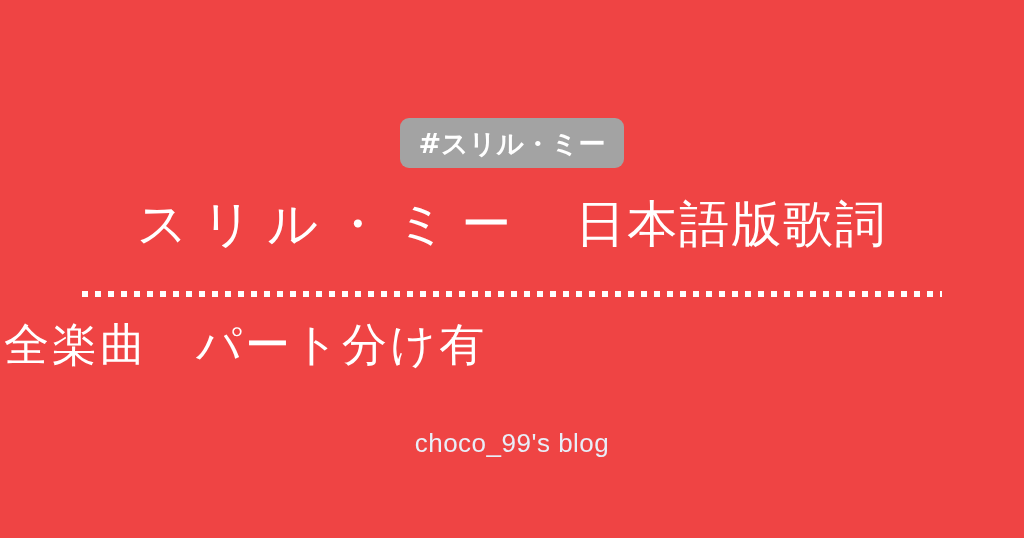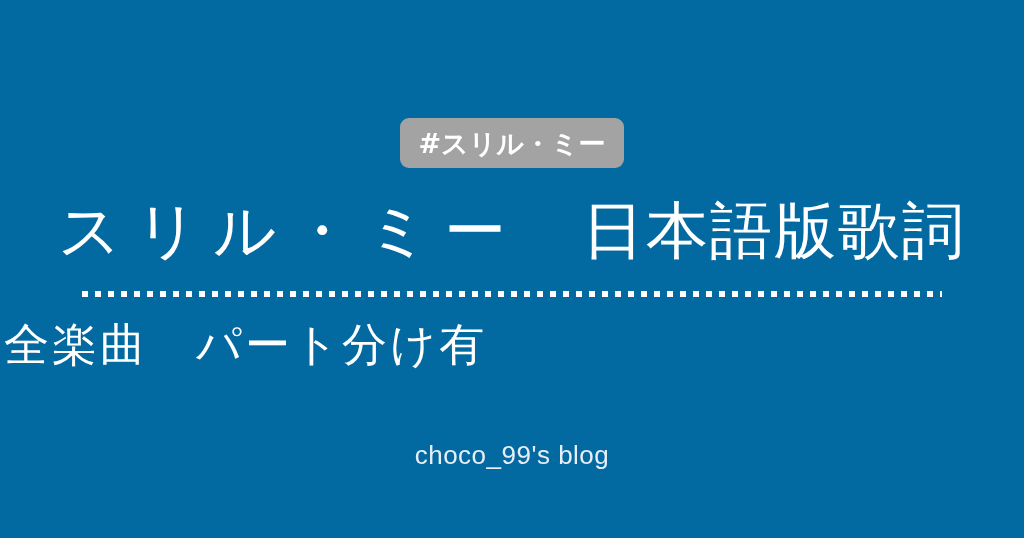--- a/index.html
+++ b/index.html
@@ -7,21 +7,21 @@
     padding: 0;
   }
   body {
     font-family: "Liberation Sans", "DejaVu Sans", sans-serif;
     background: #ffffff;
   }
   .banner {
     position: relative;
     width: 1024px;
     height: 538px;
-    background: #0369a1;
+    background: #ef4444;
     overflow: hidden;
     box-sizing: border-box;
   }
 
   
   .tag-row {
     position: absolute;
     top: 118px;
     left: 0;
     width: 1024px;
@@ -53,25 +53,25 @@
   
   .title-wrap {
     position: absolute;
     top: 196px;
     left: 0;
     width: 1024px;
     text-align: center;
   }
   .title {
     color: #ffffff;
-    font-size: 62px;
+    font-size: 50px;
     font-weight: normal;
     line-height: 1.15;
     white-space: nowrap;
-    font-family: Liberation Serif, serif;
+    font-family: Liberation Sans, sans-serif;
   }
   .title .seg-a { letter-spacing: 14px; }
   .title .seg-gap { letter-spacing: 0px; }
   .title .seg-b { letter-spacing: 2px; }
 
   
   .divider {
     position: absolute;
     top: 291px;
     left: 82px;
@@ -104,21 +104,20 @@
     font-family: "DejaVu Sans", "Liberation Sans", sans-serif;
   }
 
   
   .footer-wrap {
     position: absolute;
     top: 428px;
     left: 0;
     width: 1024px;
     text-align: center;
-    margin-top: 12px;
   }
   .footer-text {
     color: #e8eef8;
     font-size: 26px;
     font-weight: normal;
     letter-spacing: 0.5px;
     line-height: 1.2;
     white-space: nowrap;
     font-family: "Liberation Sans", "DejaVu Sans", sans-serif;
   }

